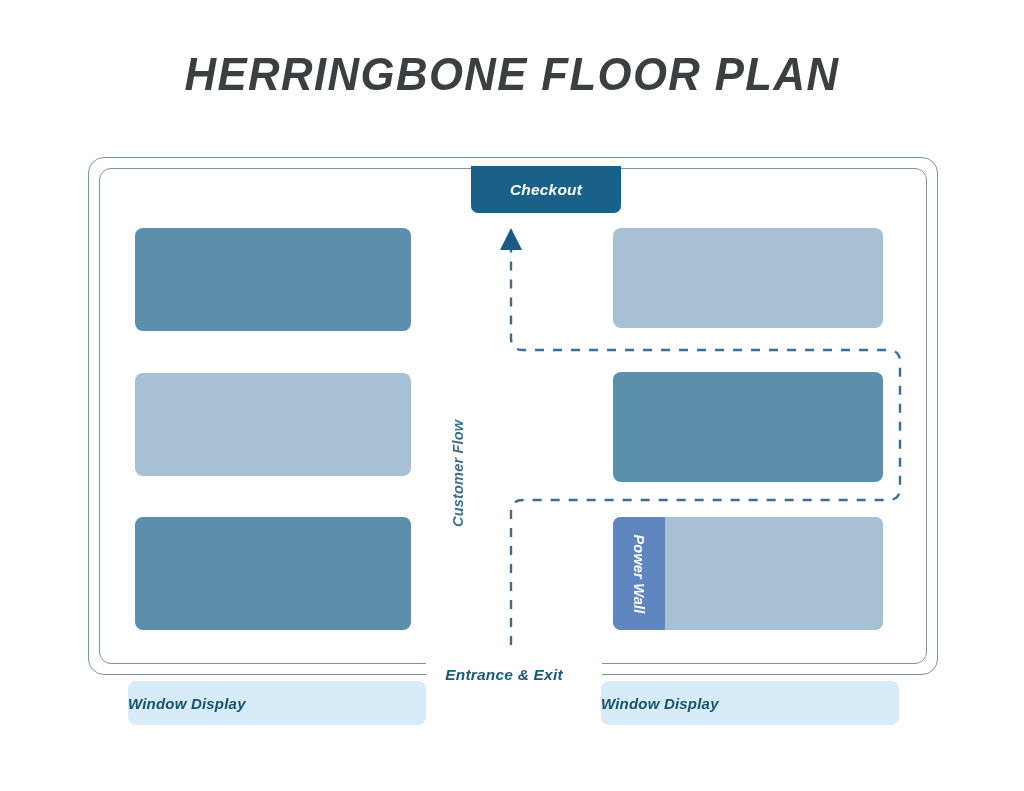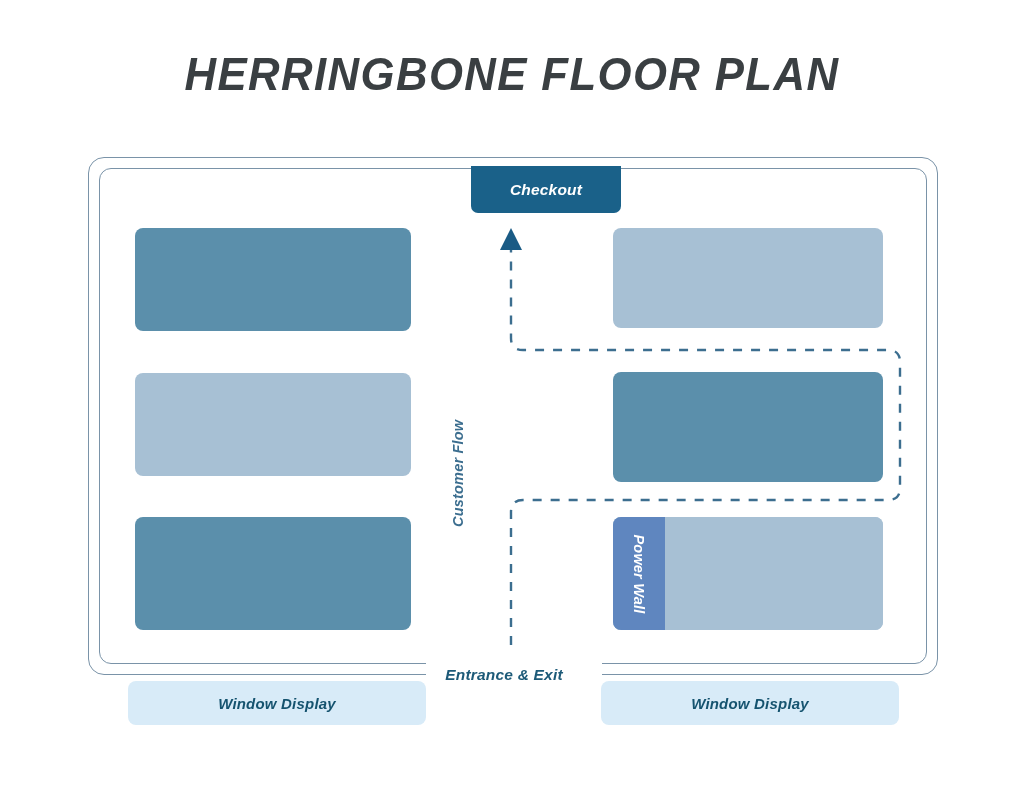--- a/index.html
+++ b/index.html
@@ -154,21 +154,20 @@
   .window-display {
     position: absolute;
     background: #d8ebf8;
     border-radius: 8px;
     color: #15536f;
     font-size: 15px;
     font-weight: bold;
     letter-spacing: 0.2px;
     display: flex;
     align-items: center;
-    justify-content: center;
     box-sizing: border-box;
   }
   .wd-left  { left: 128px; top: 681px; width: 298px; height: 44px; }
   .wd-right { left: 601px; top: 681px; width: 298px; height: 44px; }
 
   
   .entrance-label {
     position: absolute;
     left: 404px;
     top: 666px;

